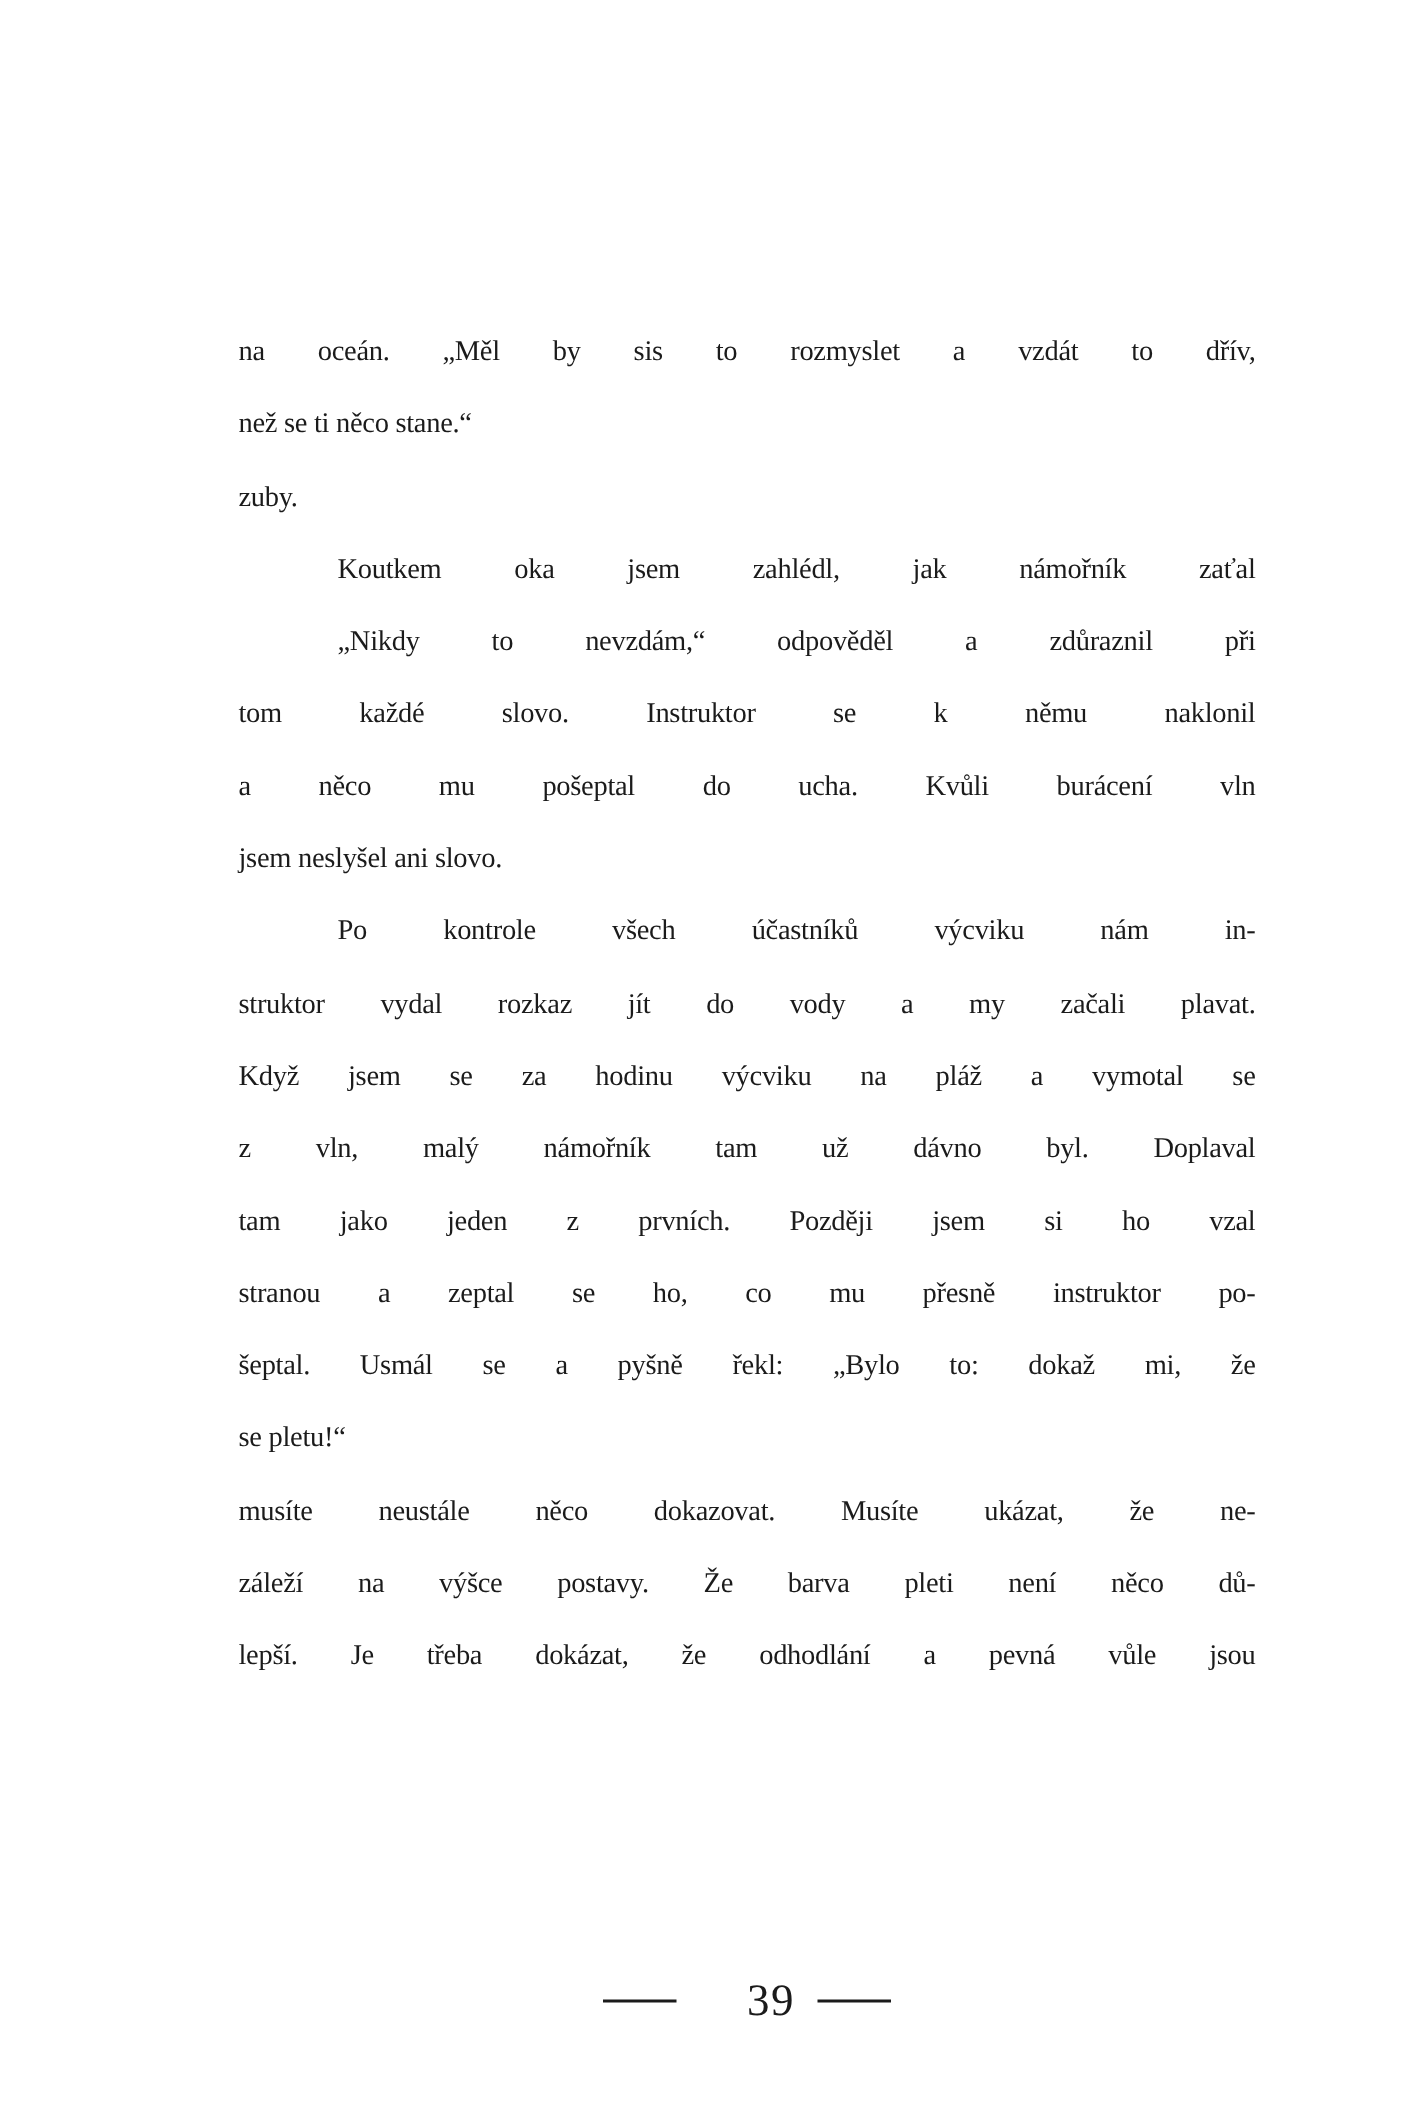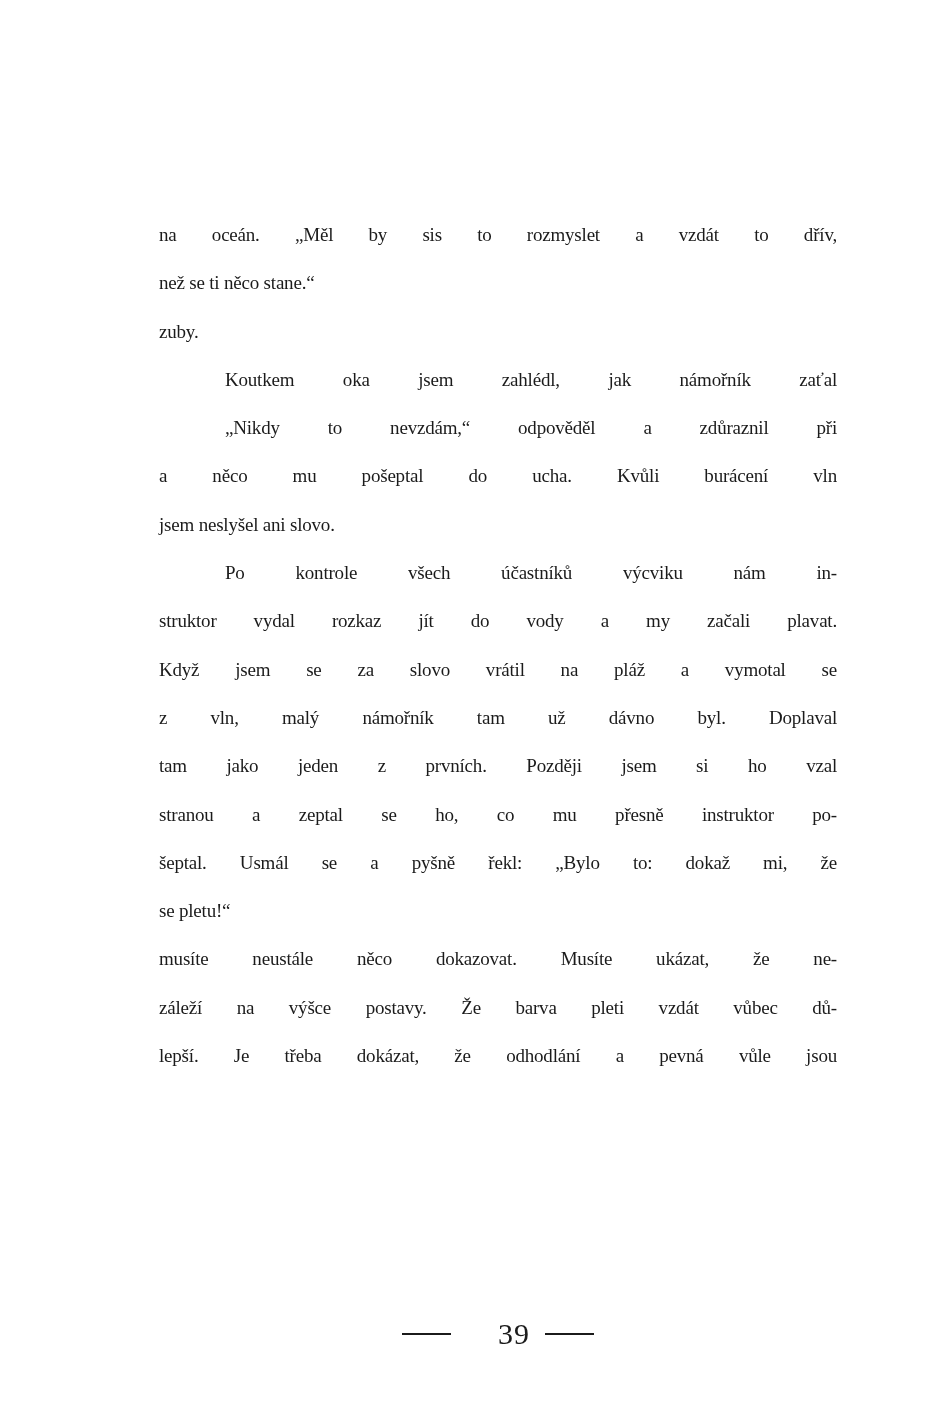--- a/index.html
+++ b/index.html
@@ -75,32 +75,33 @@
 <body>
 
 <div class="book-page">
 
   <div class="text-block" id="text-block">
       <div class="text-line justify">na oceán. „Měl by sis to rozmyslet a vzdát to dřív,</div>
       <div class="text-line nojustify">než se ti něco stane.“</div>
       <div class="text-line nojustify">zuby.</div>
       <div class="text-line justify indent">Koutkem oka jsem zahlédl, jak námořník zaťal</div>
       <div class="text-line justify indent">„Nikdy to nevzdám,“ odpověděl a zdůraznil při</div>
+      <div class="text-line justify">tom každé slovo. Instruktor se k němu naklonil</div>
       <div class="text-line justify">a něco mu pošeptal do ucha. Kvůli burácení vln</div>
       <div class="text-line nojustify">jsem neslyšel ani slovo.</div>
       <div class="text-line justify indent">Po kontrole všech účastníků výcviku nám in-</div>
       <div class="text-line justify">struktor vydal rozkaz jít do vody a my začali plavat.</div>
-      <div class="text-line justify">Když jsem se za slovo vrátil na pláž a vymotal se</div>
+      <div class="text-line justify">Když jsem se za hodinu výcviku na pláž a vymotal se</div>
       <div class="text-line justify">z vln, malý námořník tam už dávno byl. Doplaval</div>
       <div class="text-line justify">tam jako jeden z prvních. Později jsem si ho vzal</div>
       <div class="text-line justify">stranou a zeptal se ho, co mu přesně instruktor po-</div>
       <div class="text-line justify">šeptal. Usmál se a pyšně řekl: „Bylo to: dokaž mi, že</div>
       <div class="text-line nojustify">se pletu!“</div>
       <div class="text-line justify">musíte neustále něco dokazovat. Musíte ukázat, že ne-</div>
-      <div class="text-line justify">záleží na výšce postavy. Že barva pleti vzdát vůbec dů-</div>
+      <div class="text-line justify">záleží na výšce postavy. Že barva pleti není něco dů-</div>
       <div class="text-line justify">lepší. Je třeba dokázat, že odhodlání a pevná vůle jsou</div>
     </div>
 
   <div class="footer">
     <span class="footer-rule"></span>
     <span class="page-number">39</span>
     <span class="footer-rule"></span>
   </div>
 
 </div>

